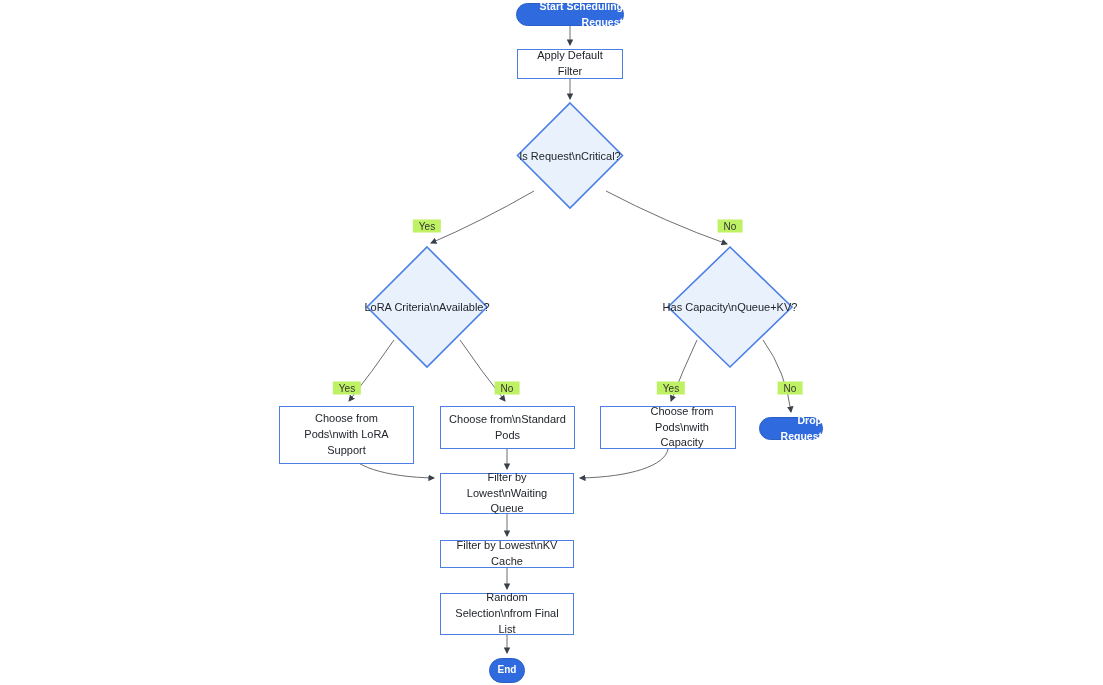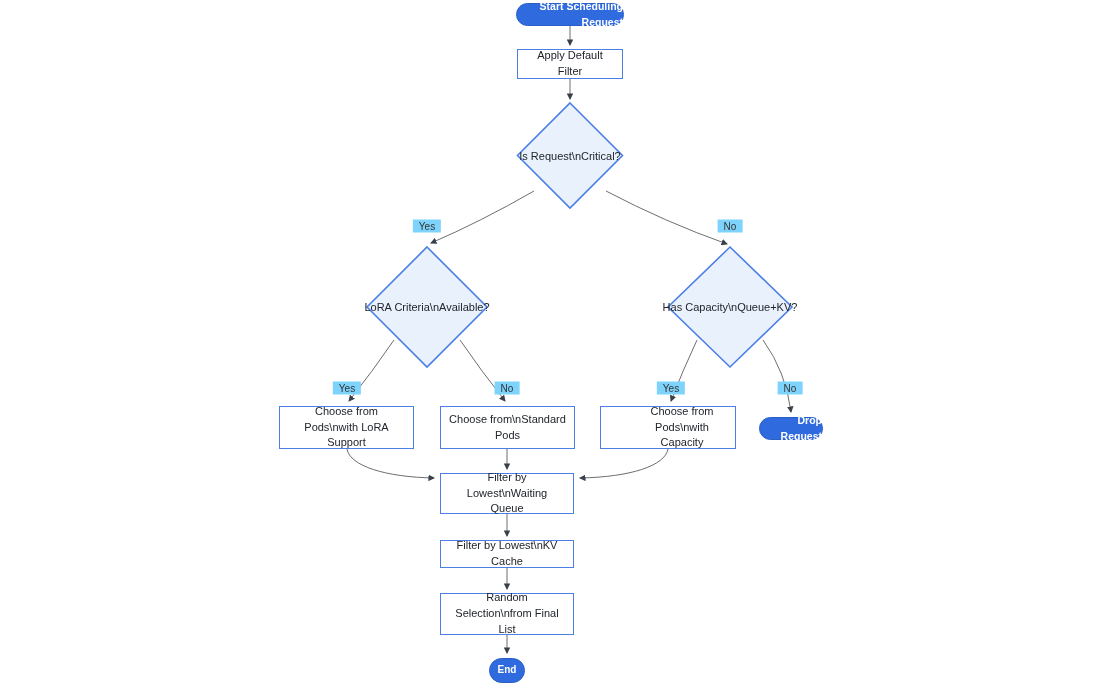--- a/index.html
+++ b/index.html
@@ -43,30 +43,30 @@
   .diamond-label {
     position: absolute;
     transform: translate(-50%, -50%);
     text-align: right;
     font-size: 11px;
     white-space: nowrap;
   }
   .edge-label {
     position: absolute;
     transform: translate(-50%, -50%);
-    background: #7dd3fc;
+    background: #bef264;
     color: #333333;
     font-size: 10px;
     padding: 0 6px;
     line-height: 13px;
   }
   
   #n-start          { left: 516px; top: 3px;   width: 108px; height: 23px; border-radius: 12px; }
   #n-apply          { left: 517px; top: 49px;  width: 106px; height: 30px; }
-  #n-choose-lora    { left: 279px; top: 406px; width: 135px; height: 43px; text-align: center; }
+  #n-choose-lora    { left: 279px; top: 406px; width: 135px; height: 58px; text-align: center; }
   #n-choose-std     { left: 440px; top: 406px; width: 135px; height: 43px; }
   #n-choose-cap     { left: 600px; top: 406px; width: 136px; height: 43px; padding-left: 36px; }
   #n-drop           { left: 759px; top: 417px; width: 64px;  height: 23px; border-radius: 12px; }
   #n-filter-wait    { left: 440px; top: 473px; width: 134px; height: 41px; }
   #n-filter-kv      { left: 440px; top: 540px; width: 134px; height: 28px; }
   #n-random         { left: 440px; top: 593px; width: 134px; height: 42px; }
   #n-end            { left: 489px; top: 658px; width: 36px;  height: 25px; border-radius: 13px; font-size: 10px; }
   #lbl-is-critical  { left: 570px; top: 156px; }
   #lbl-lora         { left: 427px; top: 307px; }
   #lbl-capacity     { left: 730px; top: 307px; }

